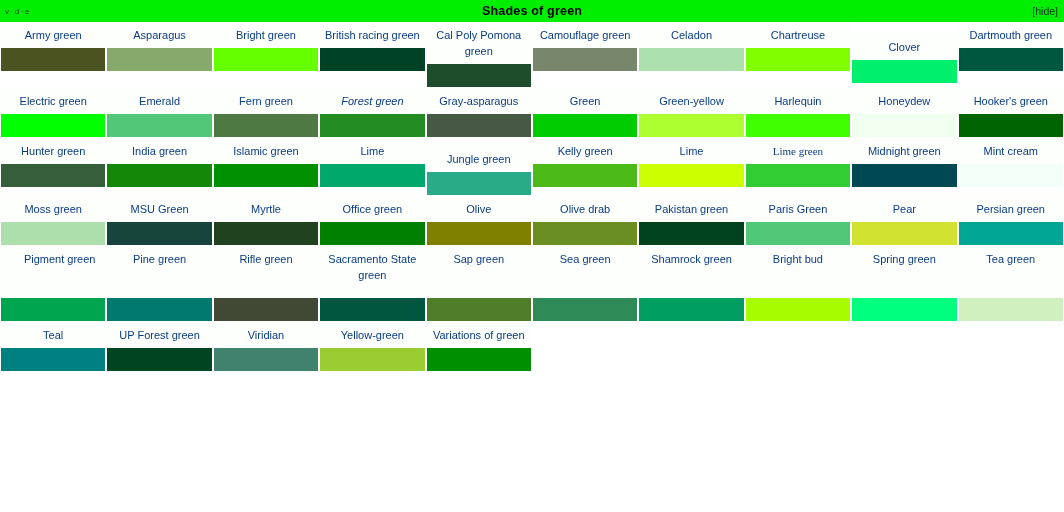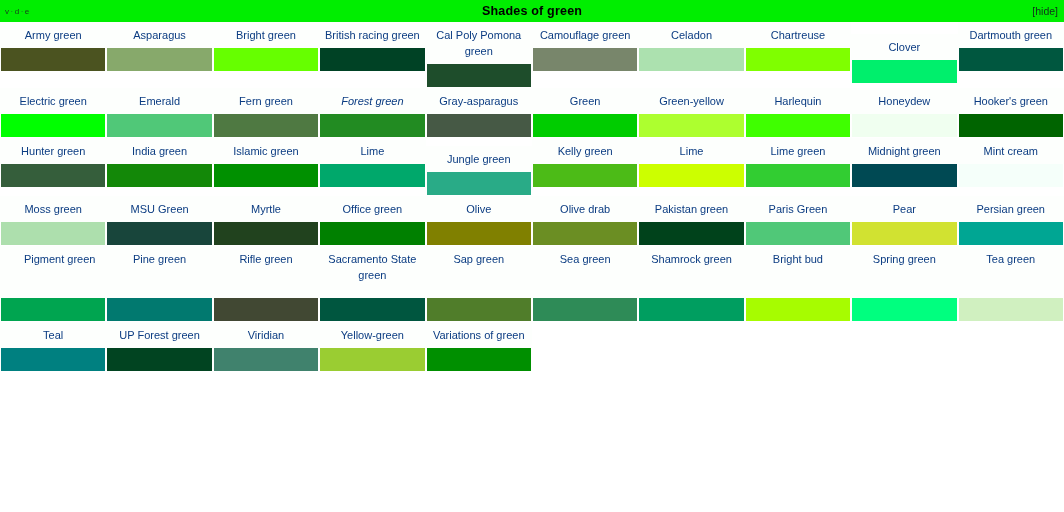--- a/index.html
+++ b/index.html
@@ -226,21 +226,21 @@
           </td>
           <td class="swatch-cell">
             <a class="swatch-label" href="#" style="color: rgb(11, 60, 130); text-decoration: none;">Kelly green</a>
             <span class="swatch-color" style="background: rgb(76, 187, 23);"></span>
           </td>
           <td class="swatch-cell">
             <a class="swatch-label" href="#" style="color: rgb(11, 60, 130); text-decoration: none;">Lime</a>
             <span class="swatch-color" style="background: rgb(204, 255, 0);"></span>
           </td>
           <td class="swatch-cell">
-            <a class="swatch-label" href="#" style="color: rgb(11, 60, 130); text-decoration: none;">Lime green</a>
+            <a class="swatch-label" href="#" style="color: rgb(11, 60, 130); text-decoration: none; font-family: Liberation Serif, serif;">Lime green</a>
             <span class="swatch-color" style="background: rgb(50, 205, 50);"></span>
           </td>
           <td class="swatch-cell">
             <a class="swatch-label" href="#" style="color: rgb(11, 60, 130); text-decoration: none;">Midnight green</a>
             <span class="swatch-color" style="background: rgb(0, 73, 83);"></span>
           </td>
           <td class="swatch-cell">
             <a class="swatch-label" href="#" style="color: rgb(11, 60, 130); text-decoration: none;">Mint cream</a>
             <span class="swatch-color" style="background: rgb(245, 255, 250);"></span>
           </td>

